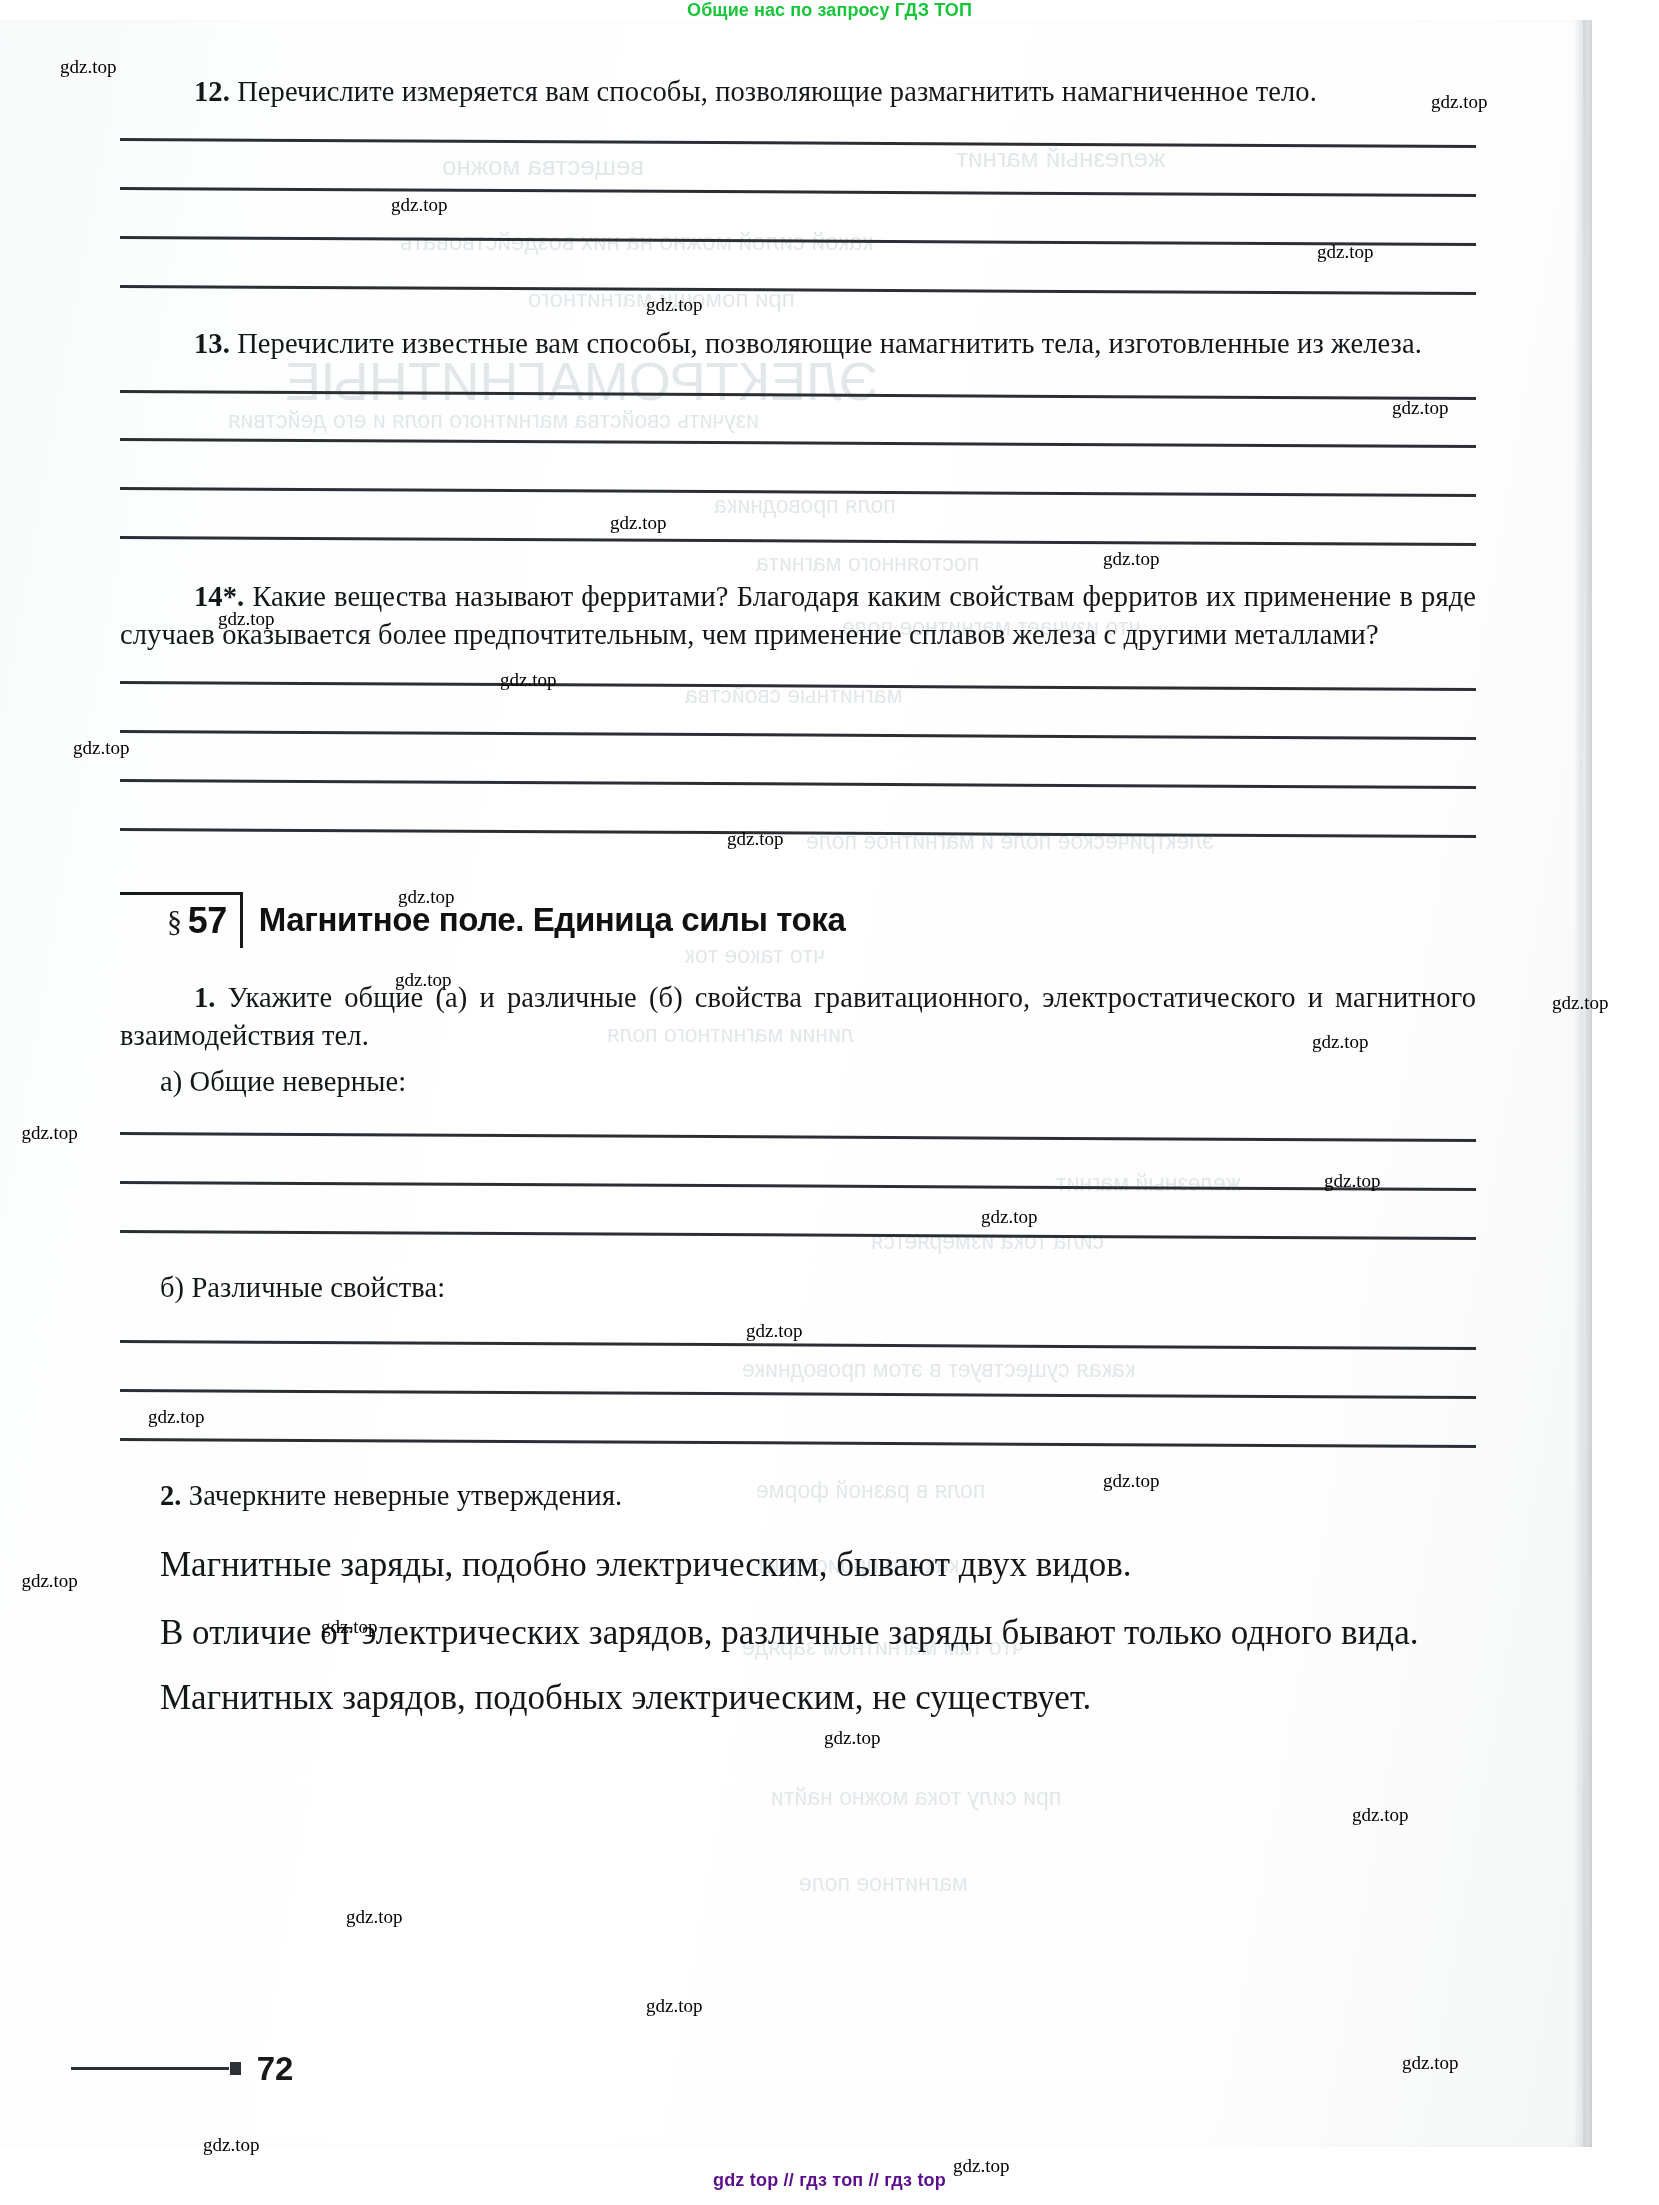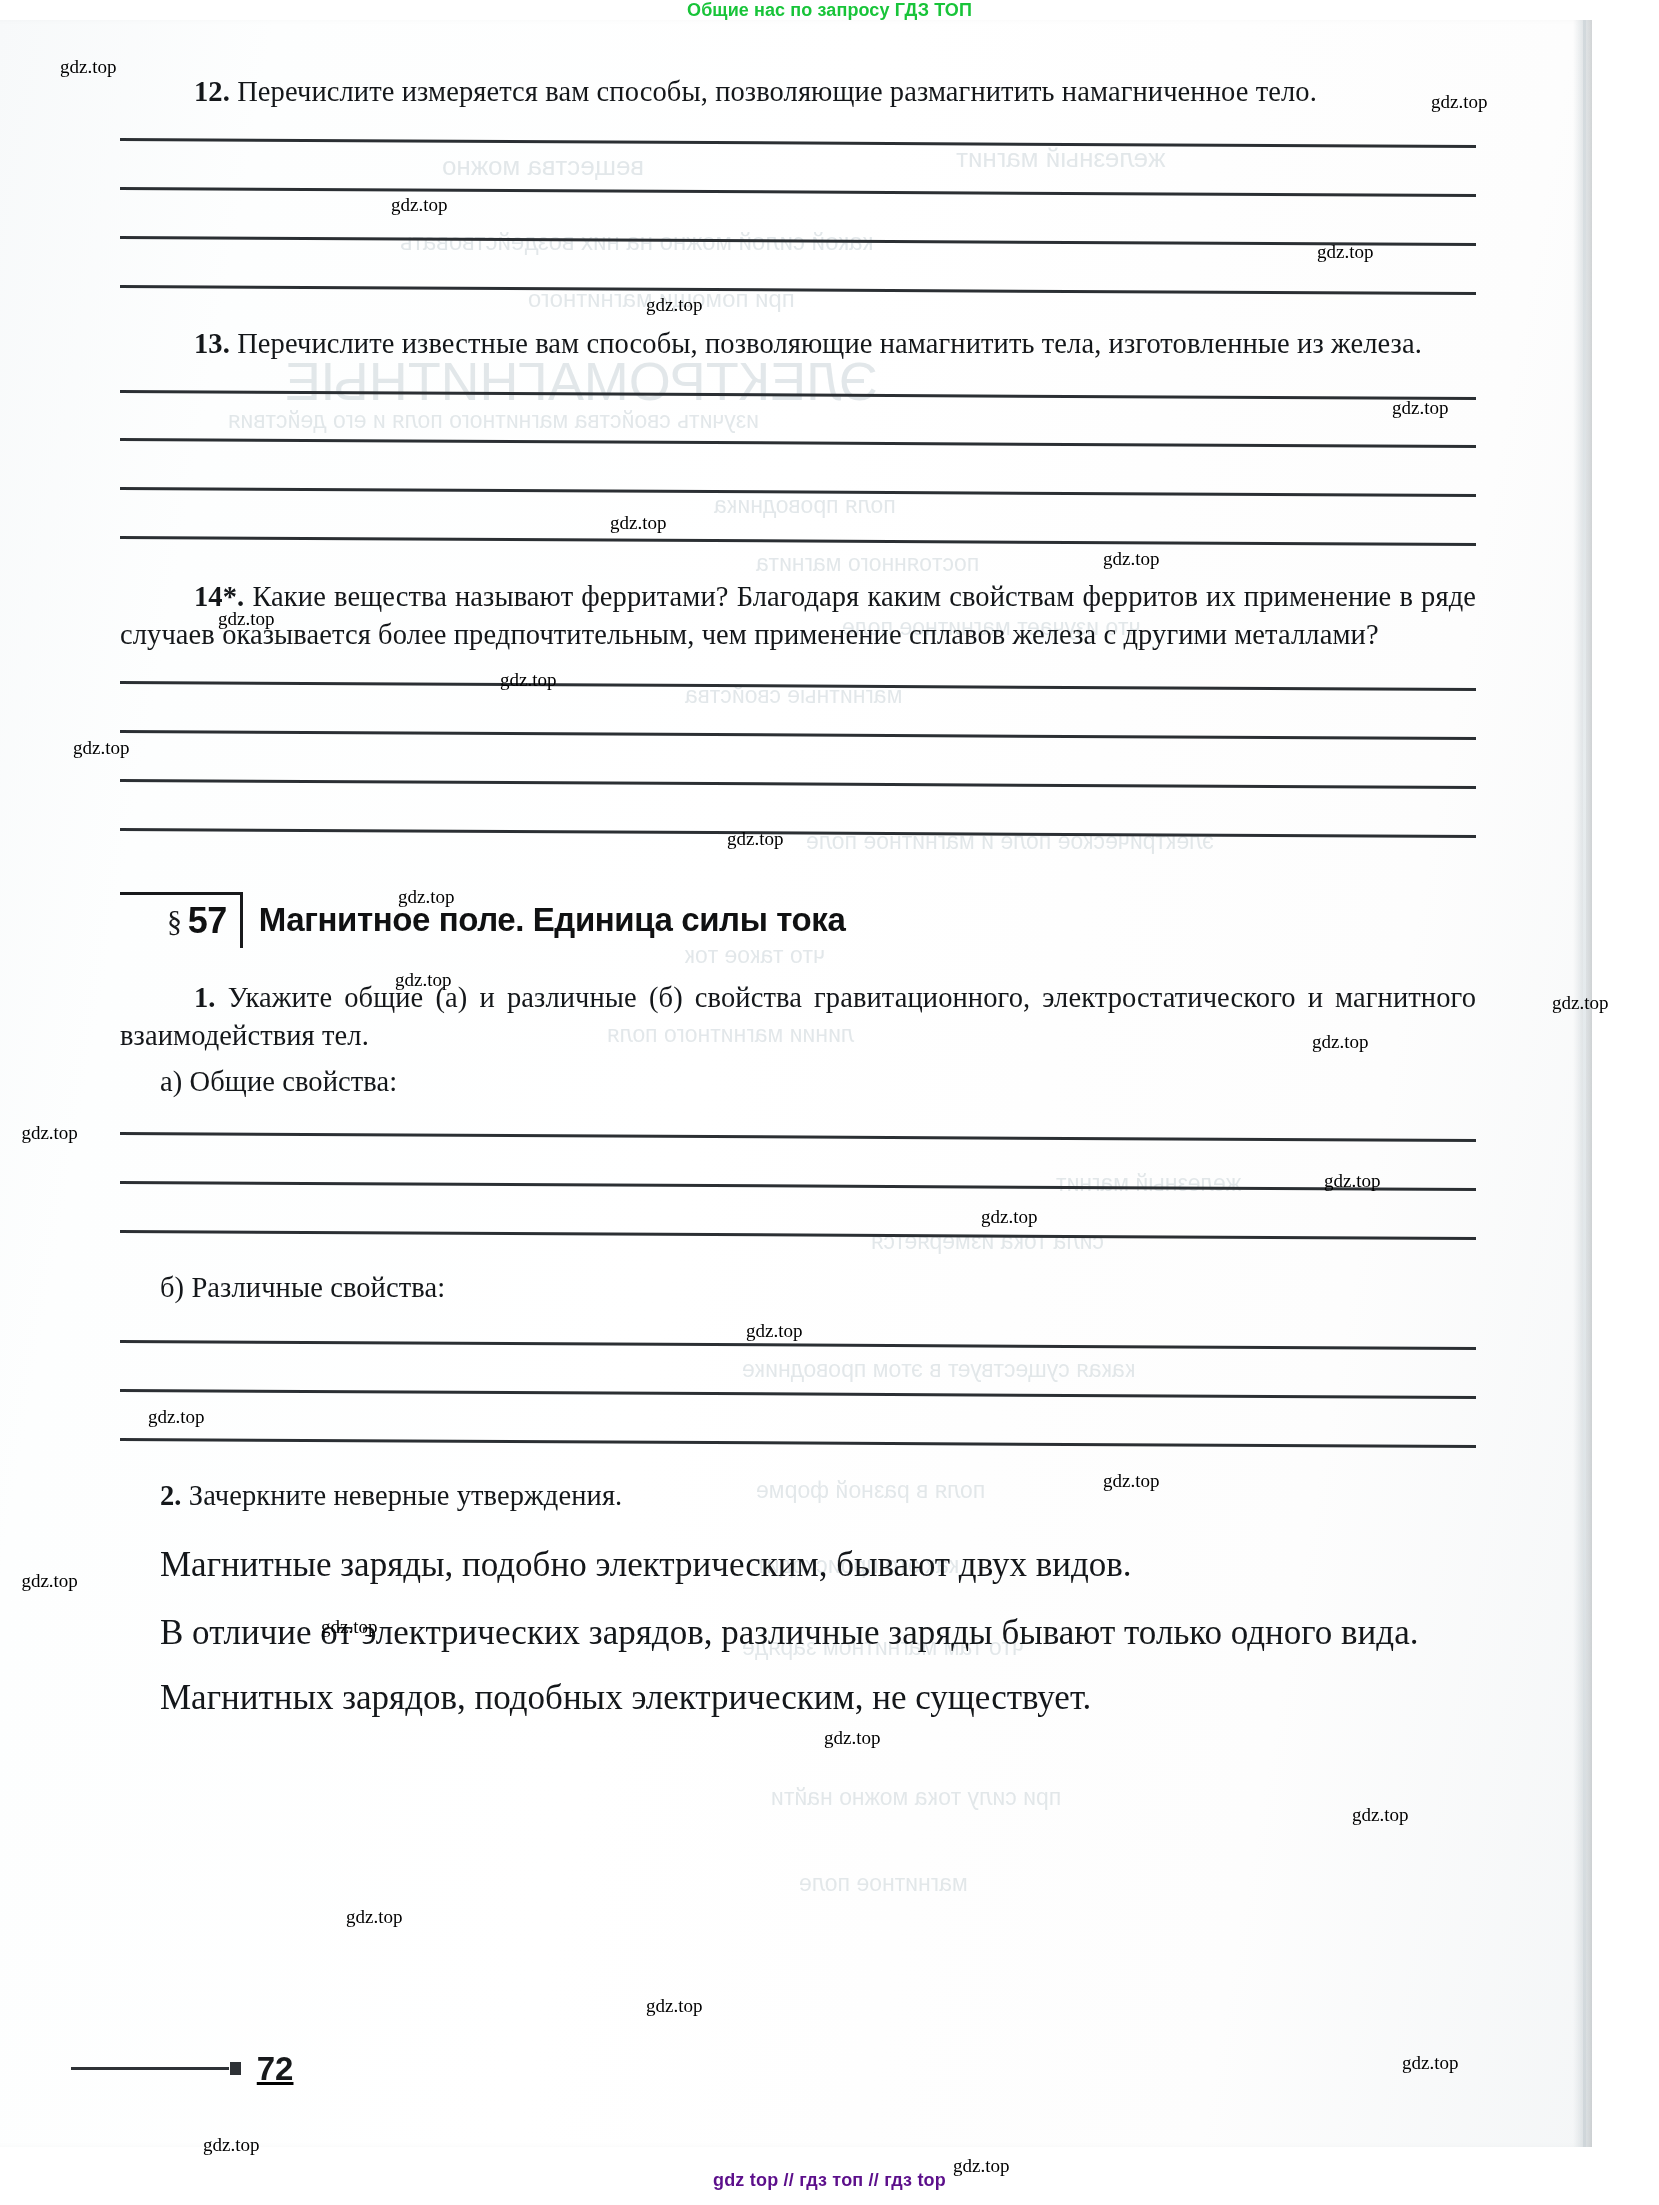--- a/index.html
+++ b/index.html
@@ -117,21 +117,21 @@
     font-size:35px;
     line-height:37px;
     color:#14171a;
     margin-top:31px;
   }
 
   
   #page-num-row{
     position:absolute;
     left:71px; top:2052px;
-    display:flex;align-items:center;text-decoration:underline;
+    display:flex;align-items:center;
   }
   #page-num-rule{
     width:158px;height:3.6px;background:#2e3236;
   }
   #page-num-square{
     width:11.4px;height:13.6px;background:#2e3236;margin-left:0.7px;
   }
   #page-num{
     font-family:"Liberation Sans", sans-serif;
     font-weight:700;
@@ -262,21 +262,21 @@
       <span id="section-num">57</span>
     </div>
     <div id="section-title">Магнитное поле. Единица силы тока</div>
   </div>
 
   <div class="q-block" style="margin-top:31px;">
     <div class="q-text q-indent-big">
       <span class="q-num">1.</span><span> Укажите общие (а) и различные (б) свойства гравитационного, электростатического и магнитного взаимодействия тел.</span>
     </div>
 
-    <div class="q-text q-indent" style="margin-top:8.6px;">а) Общие свойства:</div>
+    <div class="q-text q-indent" style="margin-top:8.6px;">а) Общие неверные:</div>
     <div class="lines" style="margin-top:31px;">
       <div class="ans-line" style="transform:rotate(0.30deg)"></div>
       <div class="ln-gap"></div>
       <div class="ans-line" style="transform:rotate(0.30deg)"></div>
       <div class="ln-gap"></div>
       <div class="ans-line" style="transform:rotate(0.30deg)"></div>
     </div>
 
     <div class="q-text q-indent" style="margin-top:36px;">б) Различные свойства:</div>
     <div class="lines" style="margin-top:33px;">

